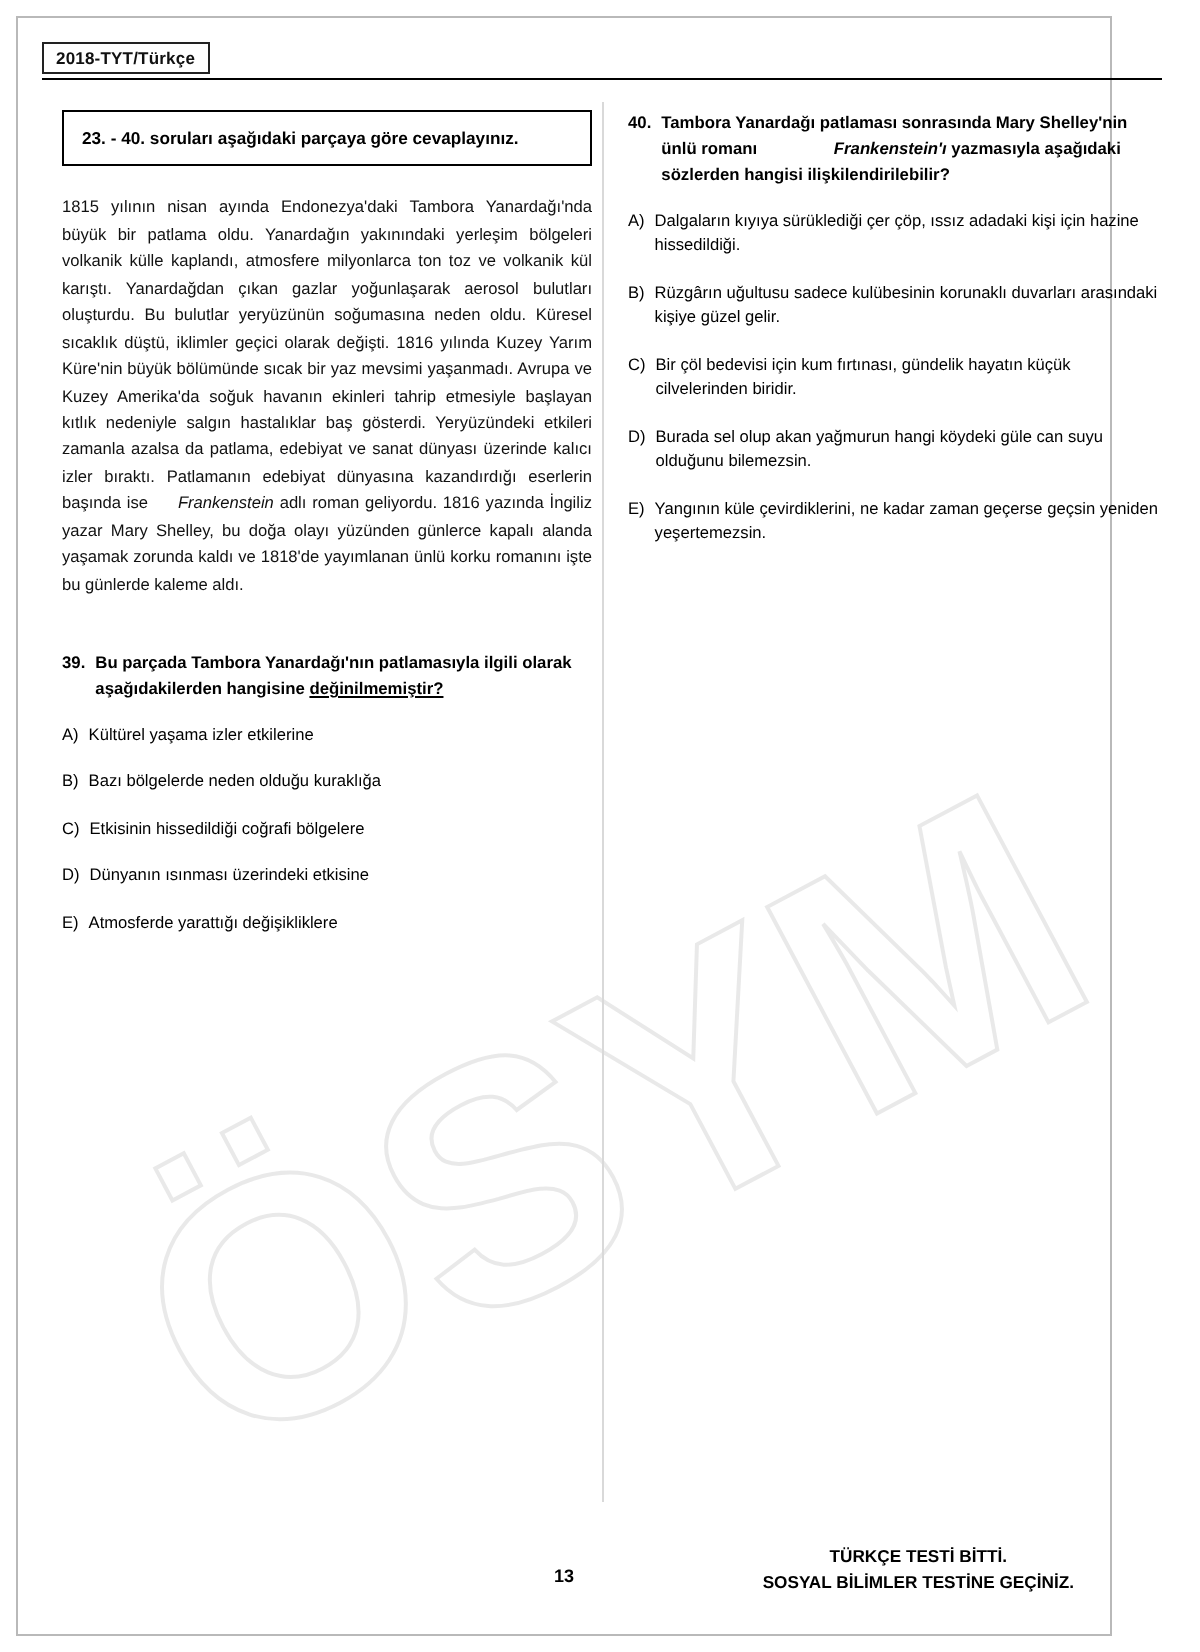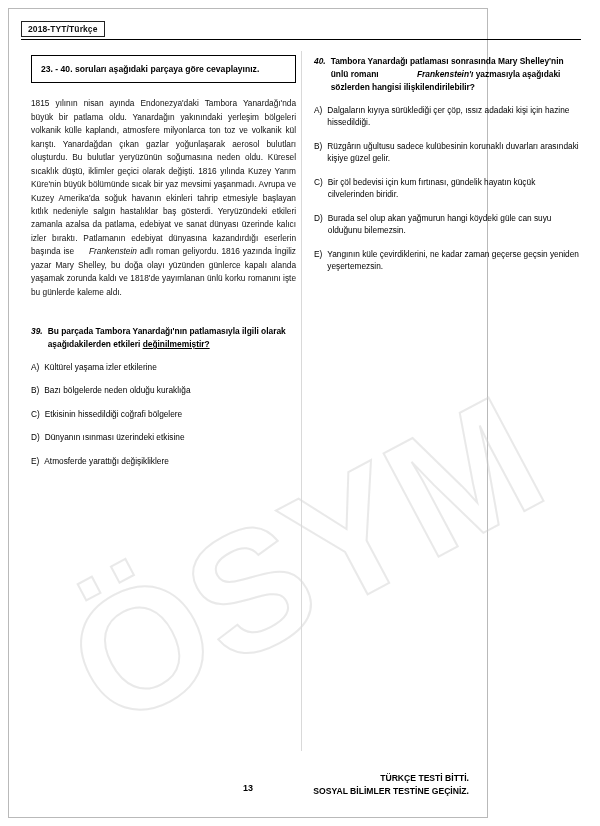--- a/index.html
+++ b/index.html
@@ -12,21 +12,21 @@
     height: 826px;
     font-family: "Liberation Sans", sans-serif;
     color: #000;
     position: relative;
     overflow: hidden;
   }
   .page {
     position: absolute;
     left: 8px;
     top: 8px;
-    width: 480px;
+    width: 548px;
     height: 810px;
     background: #fff;
     border: 1px solid #b9b9b9;
     box-sizing: border-box;
   }
   
   .header-tag {
     position: absolute;
     left: 12px;
     top: 12px;
@@ -98,21 +98,20 @@
   }
   .q-head {
     font-size: 8.4px;
     line-height: 1.55;
     display: flex;
     gap: 5px;
   }
   .q-num {
     font-weight: bold;
     white-space: nowrap;
-    font-style: italic;
   }
   .q-stem {
     font-weight: bold;
   }
   .q-stem .underline { text-decoration: underline; }
   .q-stem i { font-style: italic; font-weight: bold; margin-left: 36px; }
 
   .options {
     margin-top: 10px;
   }
@@ -135,21 +134,21 @@
     right: 0;
     bottom: 24px;
     text-align: center;
     font-size: 9px;
     font-weight: bold;
   }
   .footer-note {
     position: absolute;
     right: 18px;
     bottom: 18px;
-    text-align: right;
+    text-align: center;
     font-size: 8.6px;
     font-weight: bold;
     line-height: 1.6;
   }
 </style>
 </head>
 <body>
 
 <div class="page">
 
@@ -168,21 +167,21 @@
 
     <div class="direction-box">23. - 40. soruları aşağıdaki parçaya göre cevaplayınız.</div>
 
     <div class="passage">
       <span>1815 yılının nisan ayında Endonezya'daki Tambora Yanardağı'nda büyük bir patlama oldu. Yanardağın yakınındaki yerleşim bölgeleri volkanik külle kaplandı, atmosfere milyonlarca ton toz ve volkanik kül karıştı. Yanardağdan çıkan gazlar yoğunlaşarak aerosol bulutları oluşturdu. Bu bulutlar yeryüzünün soğumasına neden oldu. Küresel sıcaklık düştü, iklimler geçici olarak değişti. 1816 yılında Kuzey Yarım Küre'nin büyük bölümünde sıcak bir yaz mevsimi yaşanmadı. Avrupa ve Kuzey Amerika'da soğuk havanın ekinleri tahrip etmesiyle başlayan kıtlık nedeniyle salgın hastalıklar baş gösterdi. Yeryüzündeki etkileri zamanla azalsa da patlama, edebiyat ve sanat dünyası üzerinde kalıcı izler bıraktı. Patlamanın edebiyat dünyasına kazandırdığı eserlerin başında ise </span><i>Frankenstein</i><span> adlı roman geliyordu. 1816 yazında İngiliz yazar Mary Shelley, bu doğa olayı yüzünden günlerce kapalı alanda yaşamak zorunda kaldı ve 1818'de yayımlanan ünlü korku romanını işte bu günlerde kaleme aldı.</span>
     </div>
 
     <div class="question">
       <div class="q-head">
         <span class="q-num">39.</span>
-        <span class="q-stem"><span>Bu parçada Tambora Yanardağı'nın patlamasıyla ilgili olarak aşağıdakilerden etkileri </span><span class="underline">değinilmemiştir?</span></span>
+        <span class="q-stem"><span>Bu parçada Tambora Yanardağı'nın patlamasıyla ilgili olarak aşağıdakilerden hangisine </span><span class="underline">değinilmemiştir?</span></span>
       </div>
       <div class="options">
         <div class="option">
           <span class="opt-letter">A)</span>
           <span class="opt-text">Kültürel yaşama izler etkilerine</span>
         </div>
         <div class="option">
           <span class="opt-letter">B)</span>
           <span class="opt-text">Bazı bölgelerde neden olduğu kuraklığa</span>
         </div>

